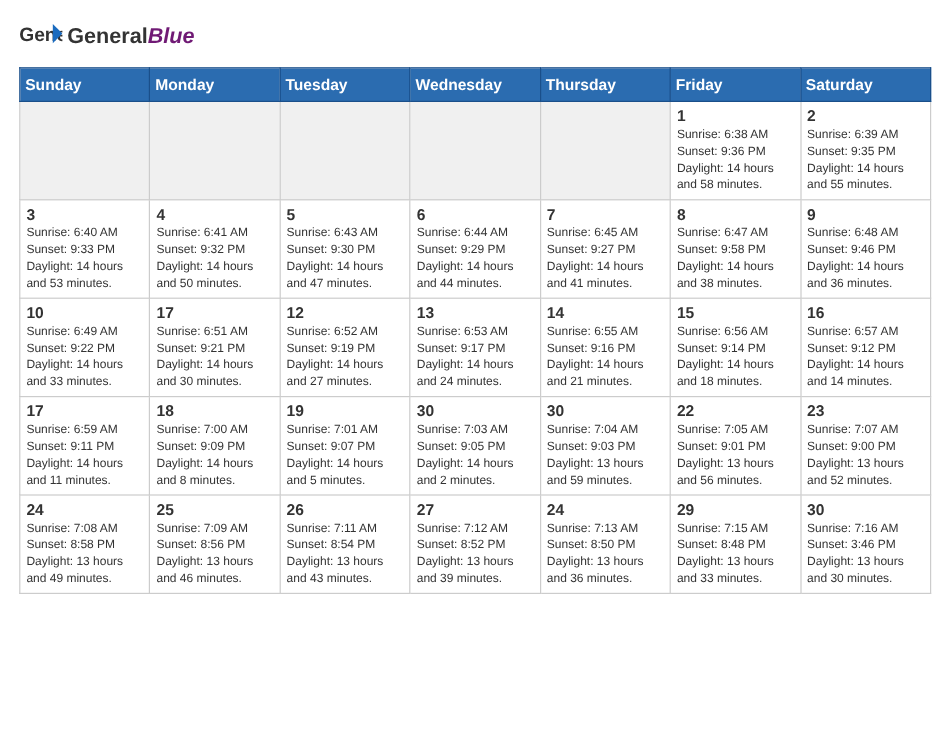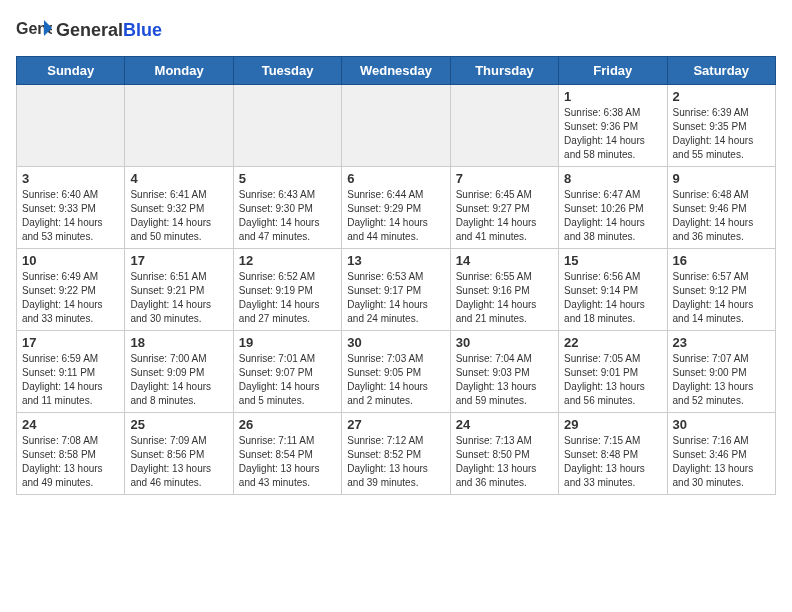--- a/index.html
+++ b/index.html
@@ -41,21 +41,21 @@
       width: 100%;
       border-collapse: collapse;
       border: 1px solid #ccc;
     }
     .calendar th {
       background: #2b6cb0;
       color: #fff;
       font-size: 13px;
       font-weight: bold;
       padding: 6px 4px;
-      text-align: center;
+      text-align: left;
       border: 1px solid #1a4f8a;
     }
     .calendar td {
       border: 1px solid #ccc;
       vertical-align: top;
       padding: 4px 5px;
       font-size: 10.5px;
       color: #333;
       background: #fff;
       width: calc(100% / 7);
@@ -83,21 +83,21 @@
 <body>
 
 <div class="header-area">
   <div class="logo">
     <svg class="logo-icon" viewBox="0 0 36 28" xmlns="http://www.w3.org/2000/svg">
       <text x="0" y="18" font-size="16" font-weight="bold" fill="#333">General</text>
       <polygon points="28,4 36,12 28,20" fill="#1a6bbf"></polygon>
     </svg>
     <div>
       <div style="font-size:18px;font-weight:bold;color:#333;">
-        <span style="color:#333;">General</span><span style="color:#1d4ed8;">Blue</span>
+        <span style="color:#333;">General</span><span style="color:#701a75;font-style:italic;">Blue</span>
       </div>
     </div>
   </div>
   <div class="title-area">
     <div class="month-title"></div>
     <div class="location"></div>
   </div>
 </div>
 
 <table class="calendar">
@@ -159,21 +159,21 @@
         </td>
         <td>
           <span class="day-number">7</span>
           <div class="day-info">Sunrise: 6:45 AM
 Sunset: 9:27 PM
 Daylight: 14 hours and 41 minutes.</div>
         </td>
         <td>
           <span class="day-number">8</span>
           <div class="day-info">Sunrise: 6:47 AM
-Sunset: 10:26 PM
+Sunset: 9:58 PM
 Daylight: 14 hours and 38 minutes.</div>
         </td>
         <td>
           <span class="day-number">9</span>
           <div class="day-info">Sunrise: 6:48 AM
 Sunset: 9:46 PM
 Daylight: 14 hours and 36 minutes.</div>
         </td>
       </tr>
       <tr>

